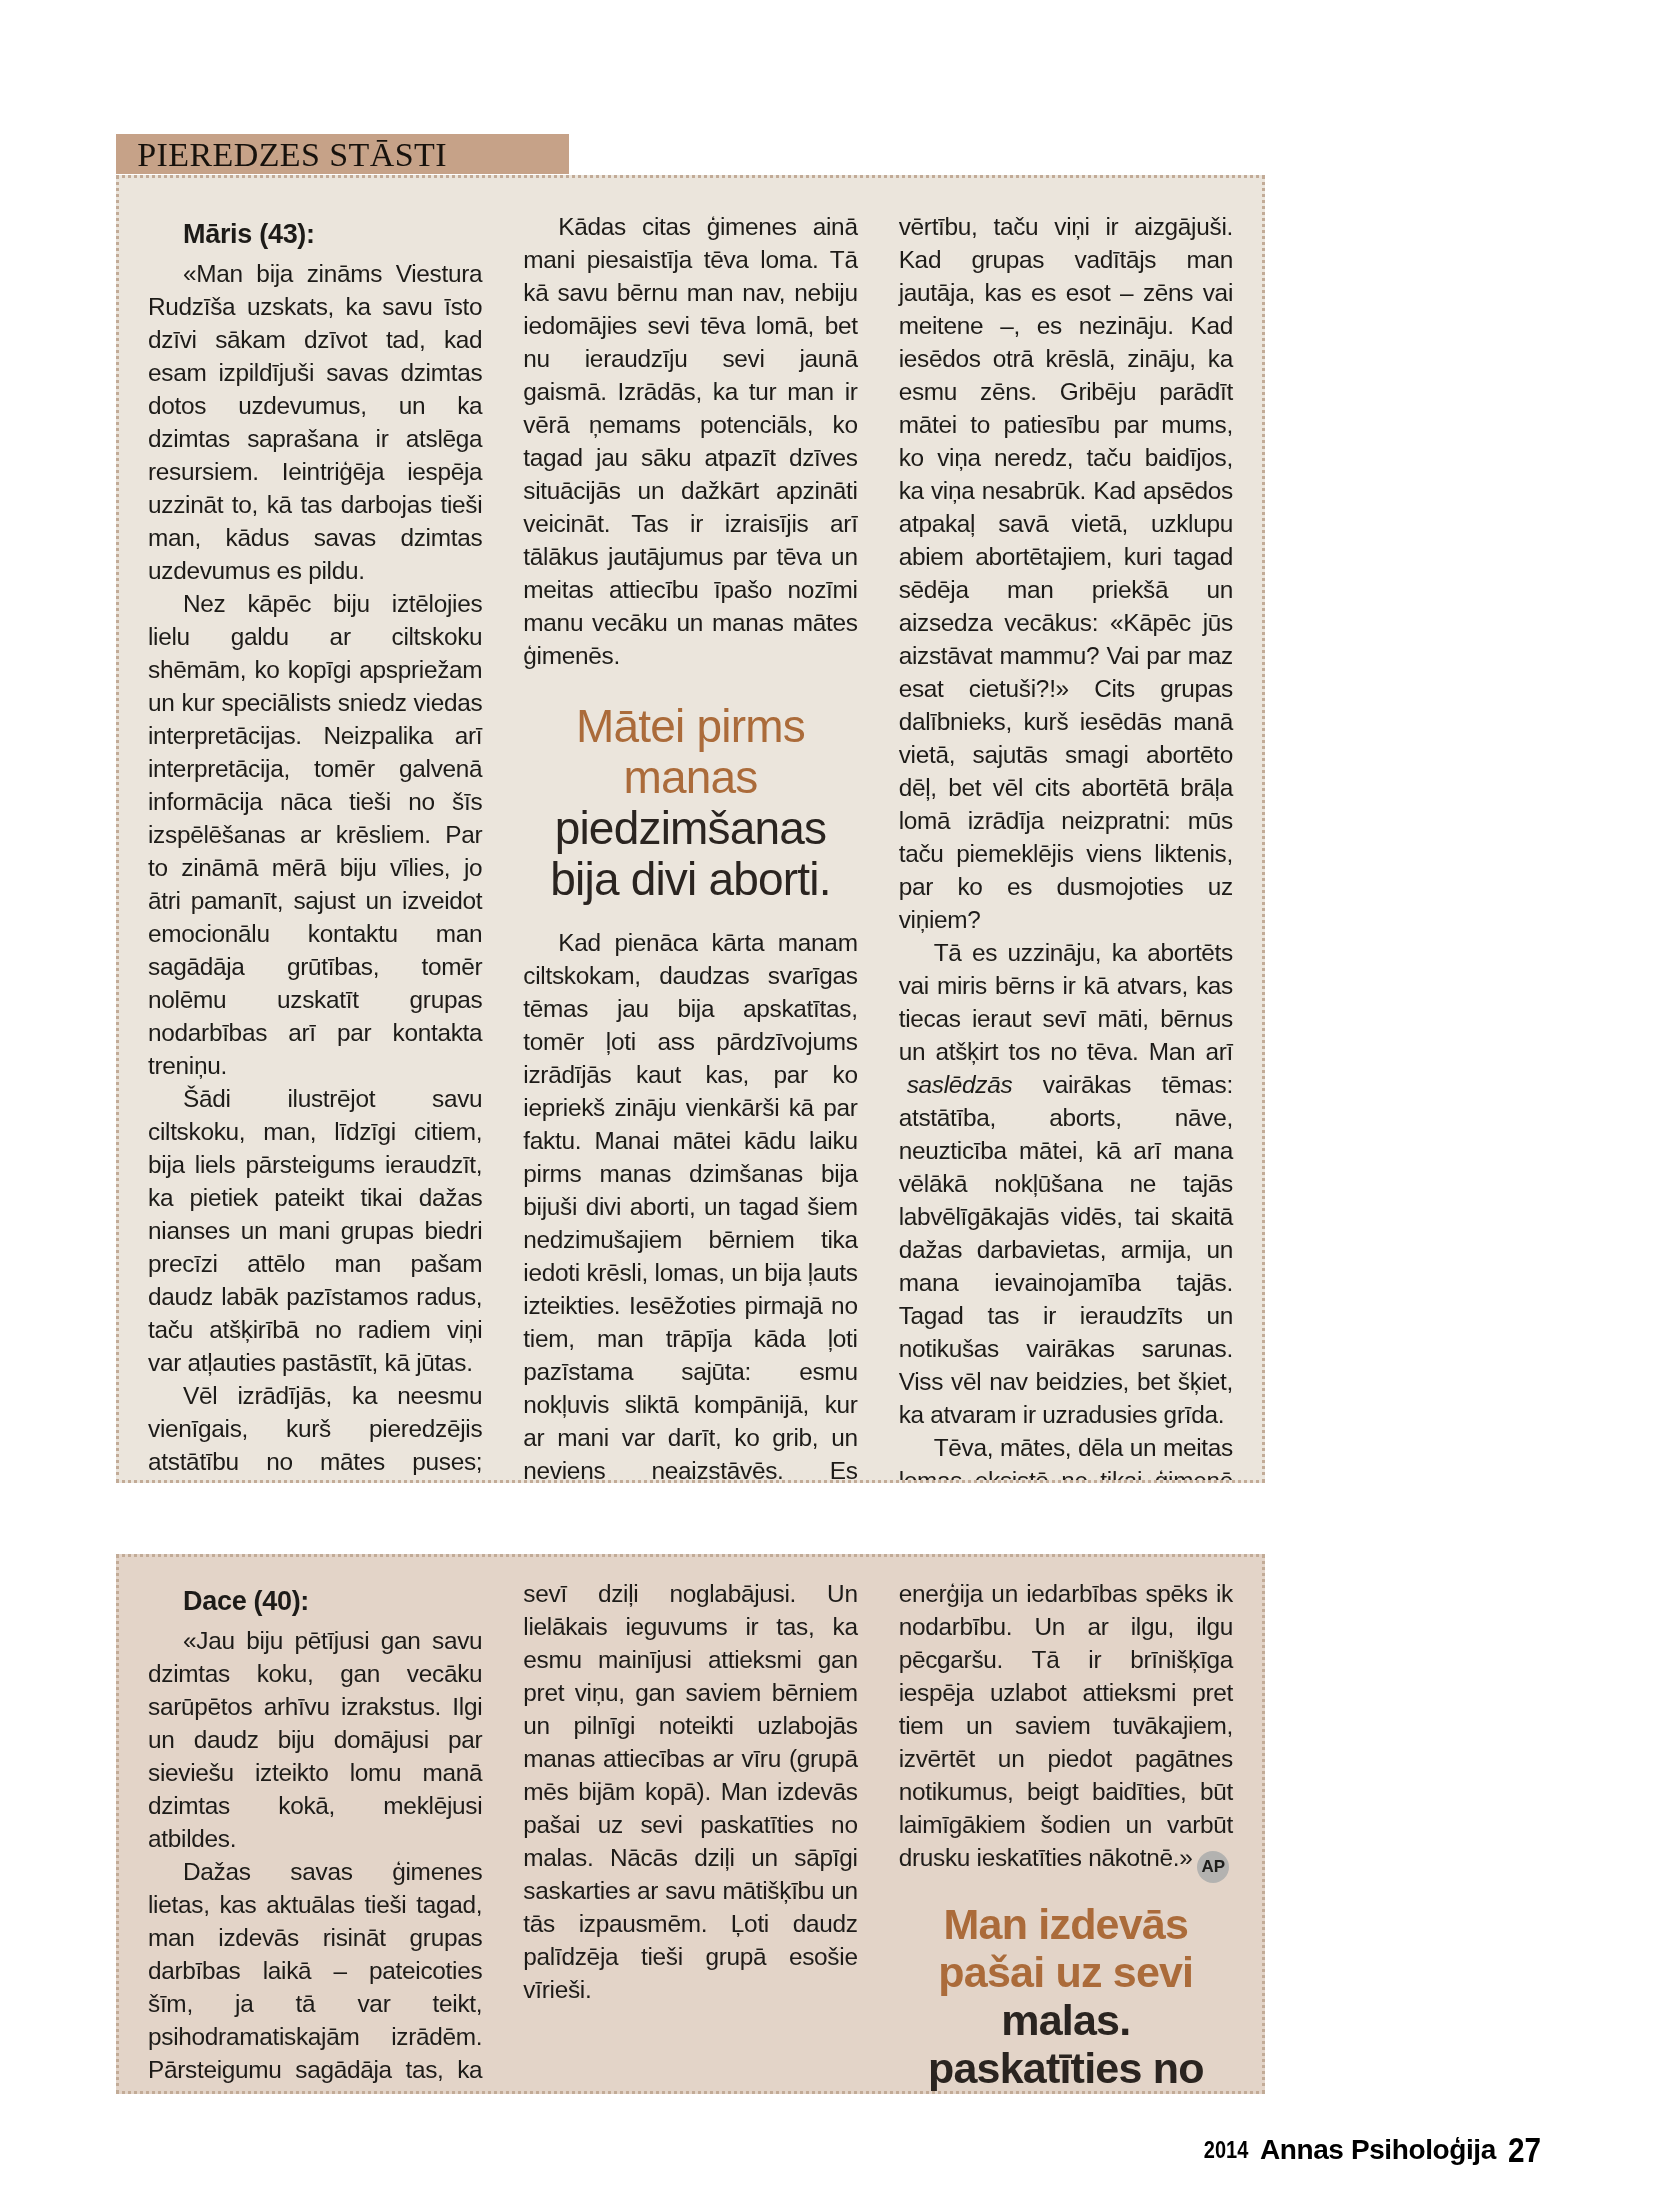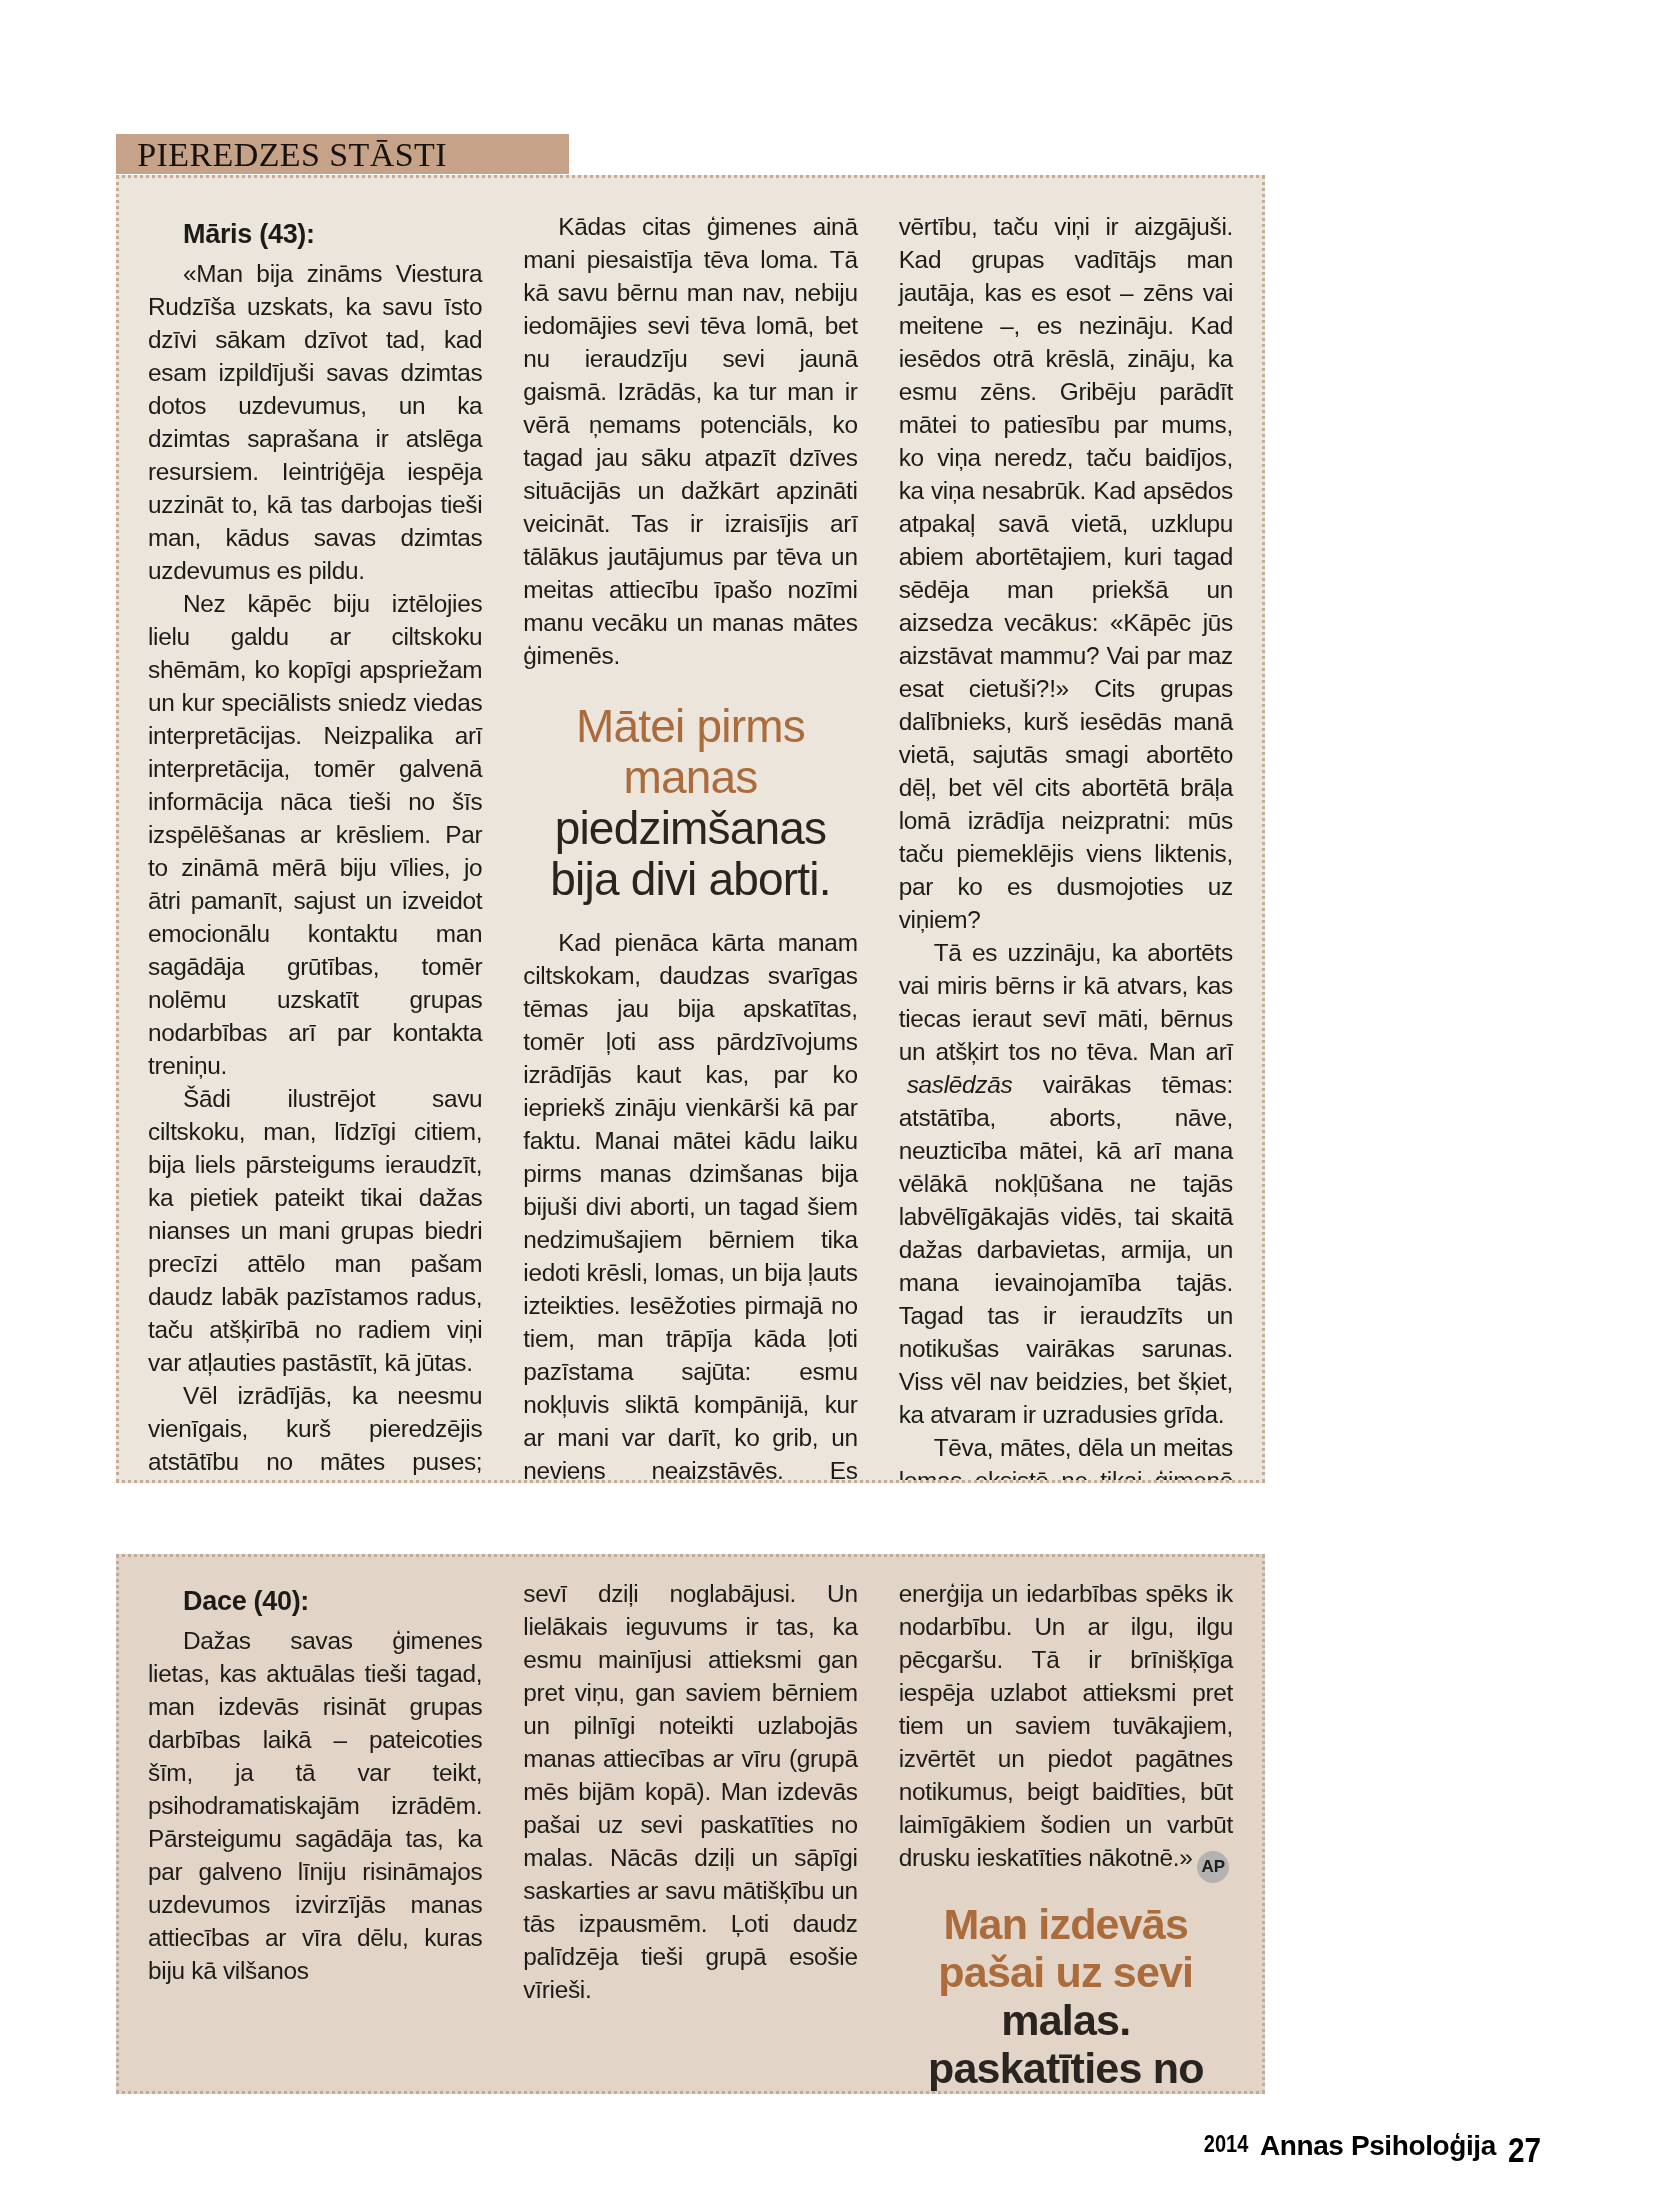--- a/index.html
+++ b/index.html
@@ -81,21 +81,21 @@
     font-size: 17px; line-height: 32px;
     letter-spacing: 0;
     text-align: center;
     text-indent: 0;
     vertical-align: -6.1px;
     margin-left: 4.6px;
   }
 
   .footer {
     position: absolute; top: 2130px; right: 118px;
-    display: flex; align-items: flex-start; gap: 12.2px;
+    display: flex; align-items: center; gap: 12.2px;
     color: #000;
     white-space: nowrap;
   }
   .footer .year { font-size: 24.4px; font-weight: 600; display: inline-block; transform: scaleX(0.82); transform-origin: right; }
   .footer .mag  { font-size: 28px; font-weight: bold; letter-spacing: -0.4px; }
   .footer .num  { font-size: 35px; font-weight: 600; display: inline-block; transform: scaleX(0.85); transform-origin: left; }
 </style>
 </head>
 <body>
 
@@ -126,20 +126,21 @@
     <div class="col">
       <p>vērtību, taču viņi ir aizgājuši. Kad grupas vadītājs man jautāja, kas es esot – zēns vai meitene –, es nezināju. Kad iesēdos otrā krēslā, zināju, ka esmu zēns. Gribēju parādīt mātei to patiesību par mums, ko viņa neredz, taču baidījos, ka viņa nesabrūk. Kad apsēdos atpakaļ savā vietā, uzklupu abiem abortētajiem, kuri tagad sēdēja man priekšā un aizsedza vecākus: «Kāpēc jūs aizstāvat mammu? Vai par maz esat cietuši?!» Cits grupas dalībnieks, kurš iesēdās manā vietā, sajutās smagi abortēto dēļ, bet vēl cits abortētā brāļa lomā izrādīja neizpratni: mūs taču piemeklējis viens liktenis, par ko es dusmojoties uz viņiem?</p>
       <p class="ind"><span>Tā es uzzināju, ka abortēts vai miris bērns ir kā atvars, kas tiecas ieraut sevī māti, bērnus un atšķirt tos no tēva. Man arī </span><span class="it">saslēdzās</span><span> vairākas tēmas: atstātība, aborts, nāve, neuzticība mātei, kā arī mana vēlākā nokļūšana ne tajās labvēlīgākajās vidēs, tai skaitā dažas darbavietas, armija, un mana ievainojamība tajās. Tagad tas ir ieraudzīts un notikušas vairākas sarunas. Viss vēl nav beidzies, bet šķiet, ka atvaram ir uzradusies grīda.</span></p>
       <p class="ind">Tēva, mātes, dēla un meitas lomas eksistē ne tikai ģimenē un dzimtā, bet arī darba kolektīvos un sabiedriskās organizācijās, tātad jebkurā kopienā. Līdz ar to darbs ar savu ciltskoku ir darbs ar savu attīstību.»</p>
     </div>
   </section>
 
   <section class="story box2">
     <div class="col">
       <p class="name">Dace (40):</p>
+      <p class="ind">«Jau biju pētījusi gan savu dzimtas koku, gan vecāku sarūpētos arhīvu izrakstus. Ilgi un daudz biju domājusi par sieviešu izteikto lomu manā dzimtas kokā, meklējusi atbildes.</p>
       <p class="ind">Dažas savas ģimenes lietas, kas aktuālas tieši tagad, man izdevās risināt grupas darbības laikā – pateicoties šīm, ja tā var teikt, psihodramatiskajām izrādēm. Pārsteigumu sagādāja tas, ka par galveno līniju risināmajos uzdevumos izvirzījās manas attiecības ar vīra dēlu, kuras biju kā vilšanos</p>
     </div>
     <div class="col">
       <p>sevī dziļi noglabājusi. Un lielākais ieguvums ir tas, ka esmu mainījusi attieksmi gan pret viņu, gan saviem bērniem un pilnīgi noteikti uzlabojās manas attiecības ar vīru (grupā mēs bijām kopā). Man izdevās pašai uz sevi paskatīties no malas. Nācās dziļi un sāpīgi saskarties ar savu mātišķību un tās izpausmēm. Ļoti daudz palīdzēja tieši grupā esošie vīrieši.</p>
     </div>
     <div class="col">
       <p><span>enerģija un iedarbības spēks ik nodarbību. Un ar ilgu, ilgu pēcgaršu. Tā ir brīnišķīga iespēja uzlabot attieksmi pret tiem un saviem tuvākajiem, izvērtēt un piedot pagātnes notikumus, beigt baidīties, būt laimīgākiem šodien un varbūt drusku ieskatīties nākotnē.»</span><span class="ap-badge">AP</span></p>
       <div class="pullquote">
         <span class="ln q-accent">Man izdevās</span>
         <span class="ln q-accent">pašai uz sevi</span>

